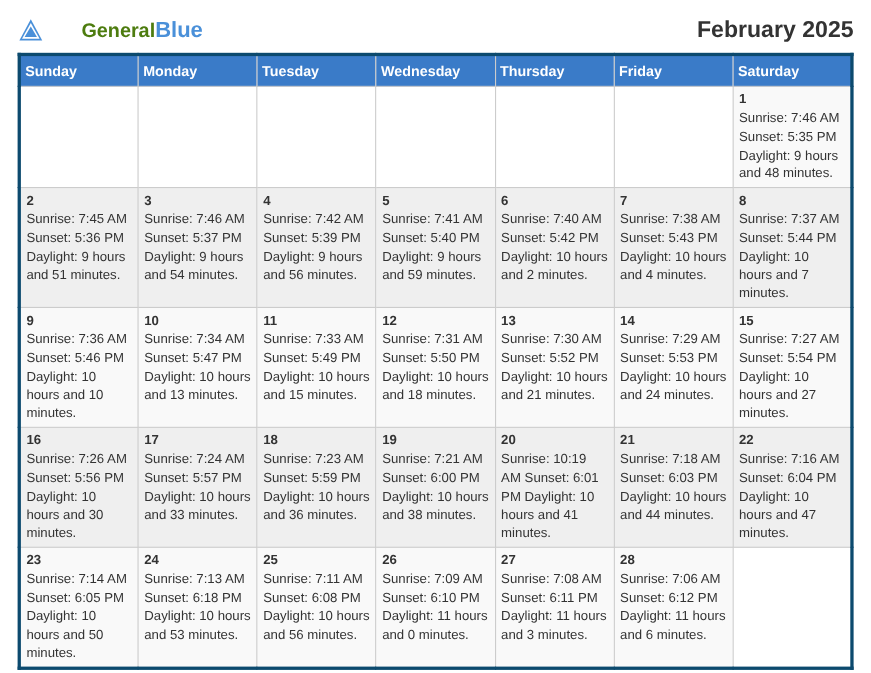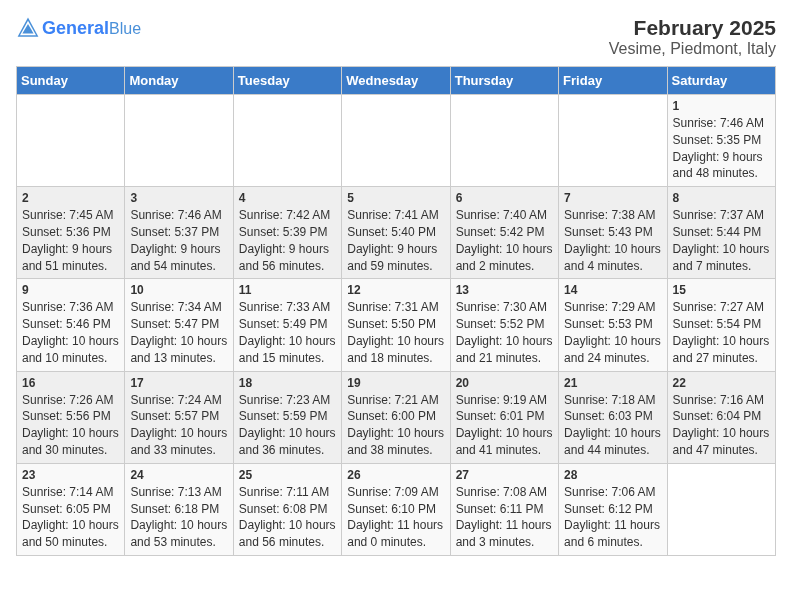--- a/index.html
+++ b/index.html
@@ -17,25 +17,26 @@
       margin-bottom: 8px;
     }
     .logo {
       display: flex;
       align-items: center;
       gap: 2px;
     }
     .logo-text-general {
       font-size: 18px;
       font-weight: bold;
-      color: #3b82f6;
+      color: #4d7c0f;
+      margin-left: 32px;
     }
     .logo-text-blue {
-      font-size: 16px;
-      font-weight: normal;
+      font-size: 20px;
+      font-weight: bold;
       color: #4a90d9;
     }
     .logo-icon {
       width: 24px;
       height: 24px;
     }
     .title-area {
       text-align: right;
     }
     .calendar-title {
@@ -43,21 +44,21 @@
       font-weight: bold;
       color: #333;
     }
     .calendar-subtitle {
       font-size: 16px;
       color: #555;
     }
     .calendar-table {
       width: 100%;
       border-collapse: collapse;
-      border: 1px solid #0c4a6e;
+      border: 3px solid #0c4a6e;
     }
     .calendar-table th {
       background-color: #3a7bc8;
       color: #fff;
       font-size: 13px;
       font-weight: bold;
       padding: 6px 4px;
       text-align: left;
       border: 1px solid #ccc;
     }
@@ -101,21 +102,20 @@
       <polygon points="15,2 28,26 2,26" fill="#4a90d9"></polygon>
       <polygon points="15,6 25,24 5,24" fill="white"></polygon>
       <polygon points="15,10 22,22 8,22" fill="#4a90d9"></polygon>
     </svg>
     <div>
       <span class="logo-text-general">General</span><span class="logo-text-blue">Blue</span>
     </div>
   </div>
   <div class="title-area">
     <div class="calendar-title">February 2025</div>
-    <div class="calendar-subtitle">Vesime, Piedmont, Italy</div>
   </div>
 </div>
 
 <table class="calendar-table">
   <thead>
     <tr>
     <th>Sunday</th>
         <th>Monday</th>
         <th>Tuesday</th>
         <th>Wednesday</th>
@@ -247,21 +247,21 @@
 Daylight: 10 hours and 36 minutes.</div>
         </td>
         <td>
           <span class="day-number">19</span>
           <div class="day-info">Sunrise: 7:21 AM
 Sunset: 6:00 PM
 Daylight: 10 hours and 38 minutes.</div>
         </td>
         <td>
           <span class="day-number">20</span>
-          <div class="day-info">Sunrise: 9:19 AM
+          <div class="day-info">Sunrise: 10:19 AM
 Sunset: 6:01 PM
 Daylight: 10 hours and 41 minutes.</div>
         </td>
         <td>
           <span class="day-number">21</span>
           <div class="day-info">Sunrise: 7:18 AM
 Sunset: 6:03 PM
 Daylight: 10 hours and 44 minutes.</div>
         </td>
         <td>

